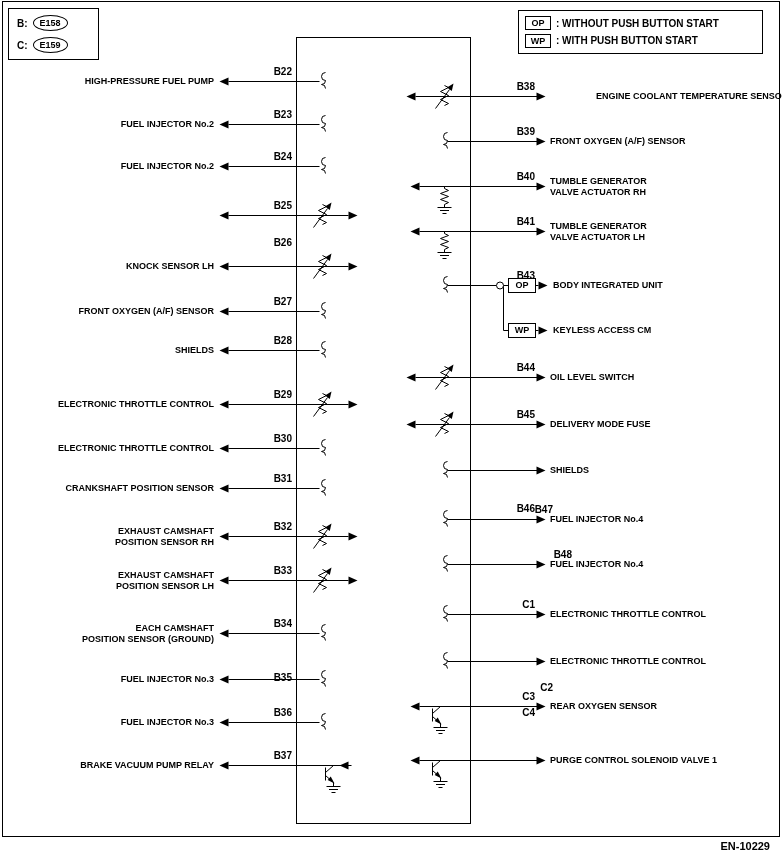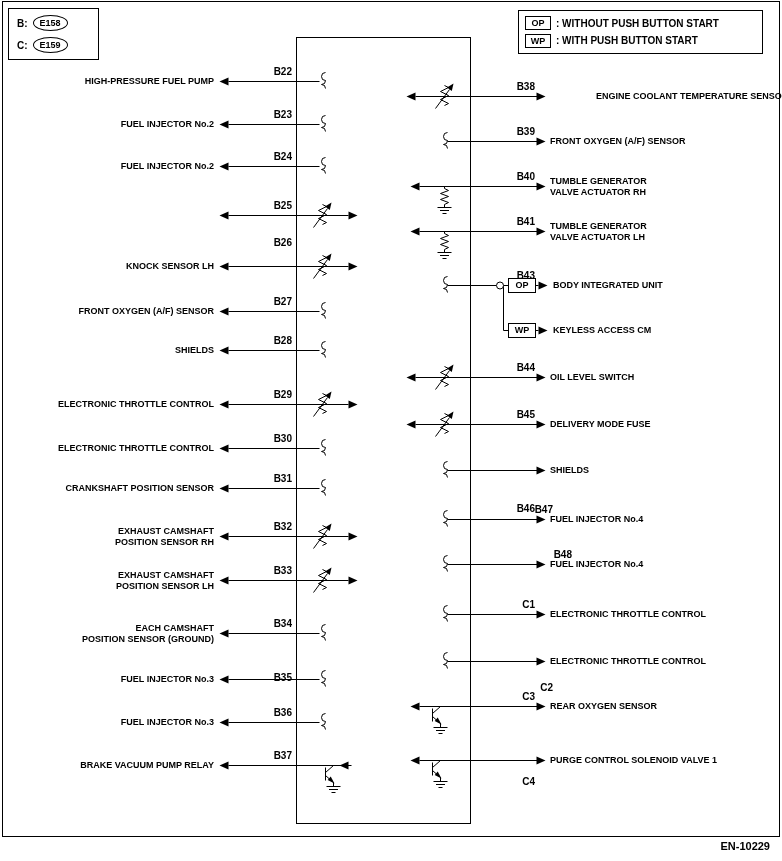--- a/index.html
+++ b/index.html
@@ -499,17 +499,17 @@
       <div class="pin-num right-num" style="left: 475px; top: 504px; padding-left: 18px;">B47</div>
       <div class="lbl right-lbl" style="left: 550px; top: 564px;">FUEL INJECTOR No.4</div>
       <div class="pin-num right-num" style="left: 475px; top: 549px; padding-left: 37px;">B48</div>
       <div class="lbl right-lbl" style="left: 550px; top: 614px;">ELECTRONIC THROTTLE CONTROL</div>
       <div class="pin-num right-num" style="left: 475px; top: 599px;">C1</div>
       <div class="lbl right-lbl" style="left: 550px; top: 661px;">ELECTRONIC THROTTLE CONTROL</div>
       <div class="pin-num right-num" style="left: 493px; top: 646px; margin-top: 36px;">C2</div>
       <div class="lbl right-lbl" style="left: 550px; top: 706px;">REAR OXYGEN SENSOR</div>
       <div class="pin-num right-num" style="left: 475px; top: 691px;">C3</div>
       <div class="lbl right-lbl" style="left: 550px; top: 760px;">PURGE CONTROL SOLENOID VALVE 1</div>
-      <div class="pin-num right-num" style="left: 475px; top: 776px;">C4</div>
+      <div class="pin-num right-num" style="left: 475px; top: 707px;">C4</div>
     </div>
 
   <div id="footer-code">EN-10229</div>
 </div>
 
 </body></html>

